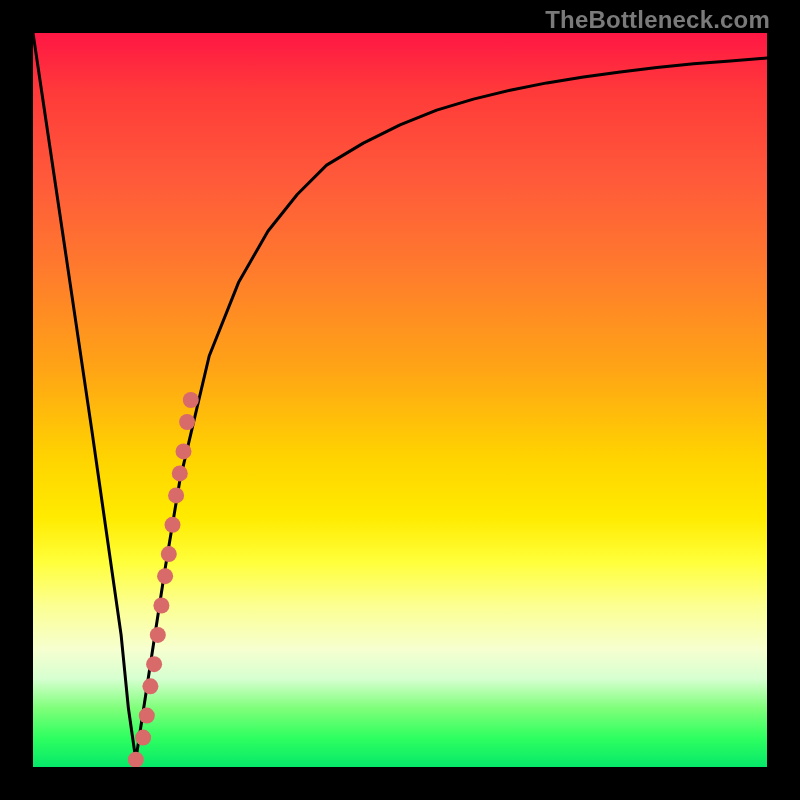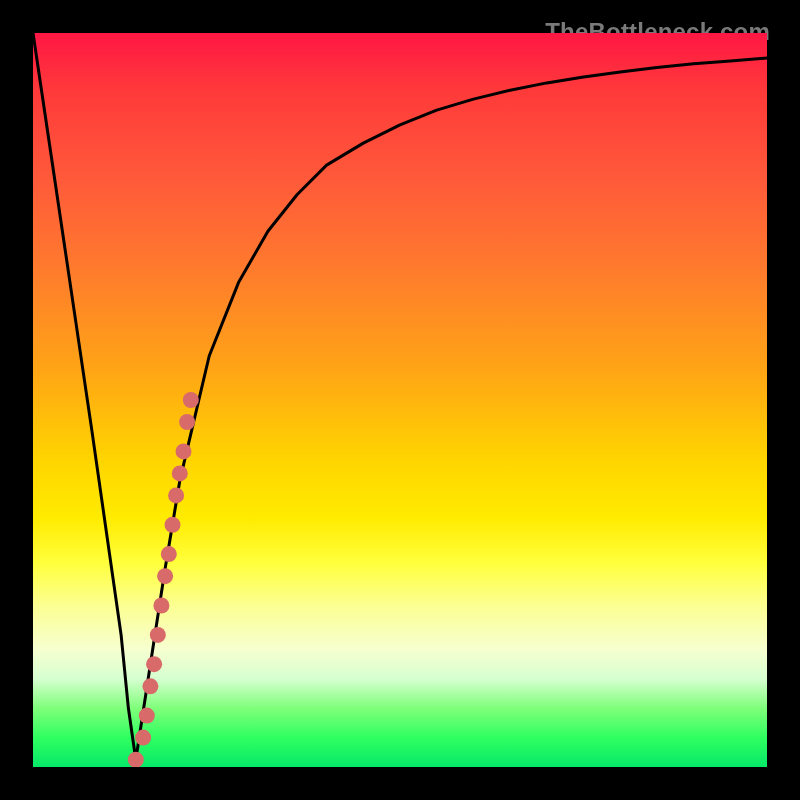--- a/index.html
+++ b/index.html
@@ -47,21 +47,21 @@
       #2fff60 96%,
       #06e869 100%
     );
   }
   svg.curve {
     position: absolute;
     inset: 0;
   }
   .watermark {
     position: absolute;
-    top: 18px;
+    top: 6px;
     right: 30px;
     font-family: Arial, Helvetica, sans-serif;
     font-size: 24px;
     font-weight: 600;
     color: #7a7a7a;
     letter-spacing: 0.2px;
     user-select: none;
   }
 </style>
 </head>

